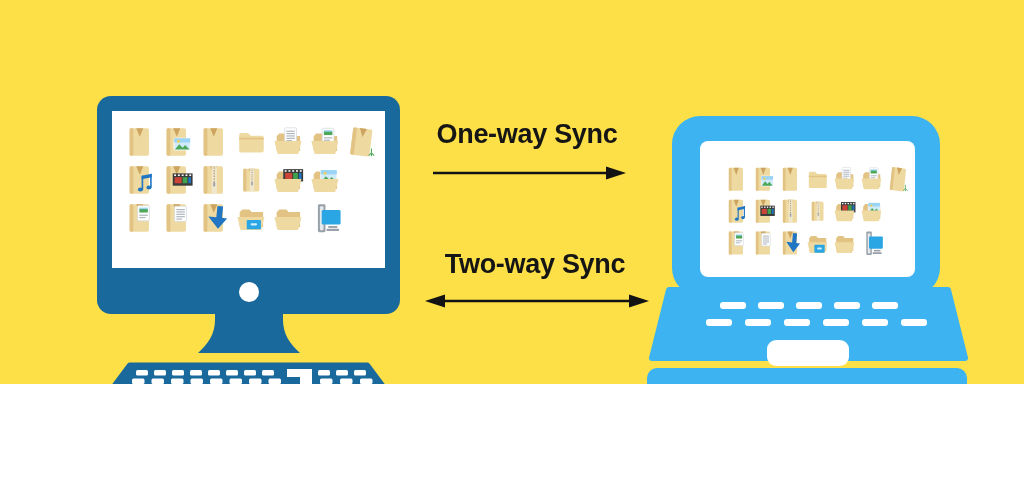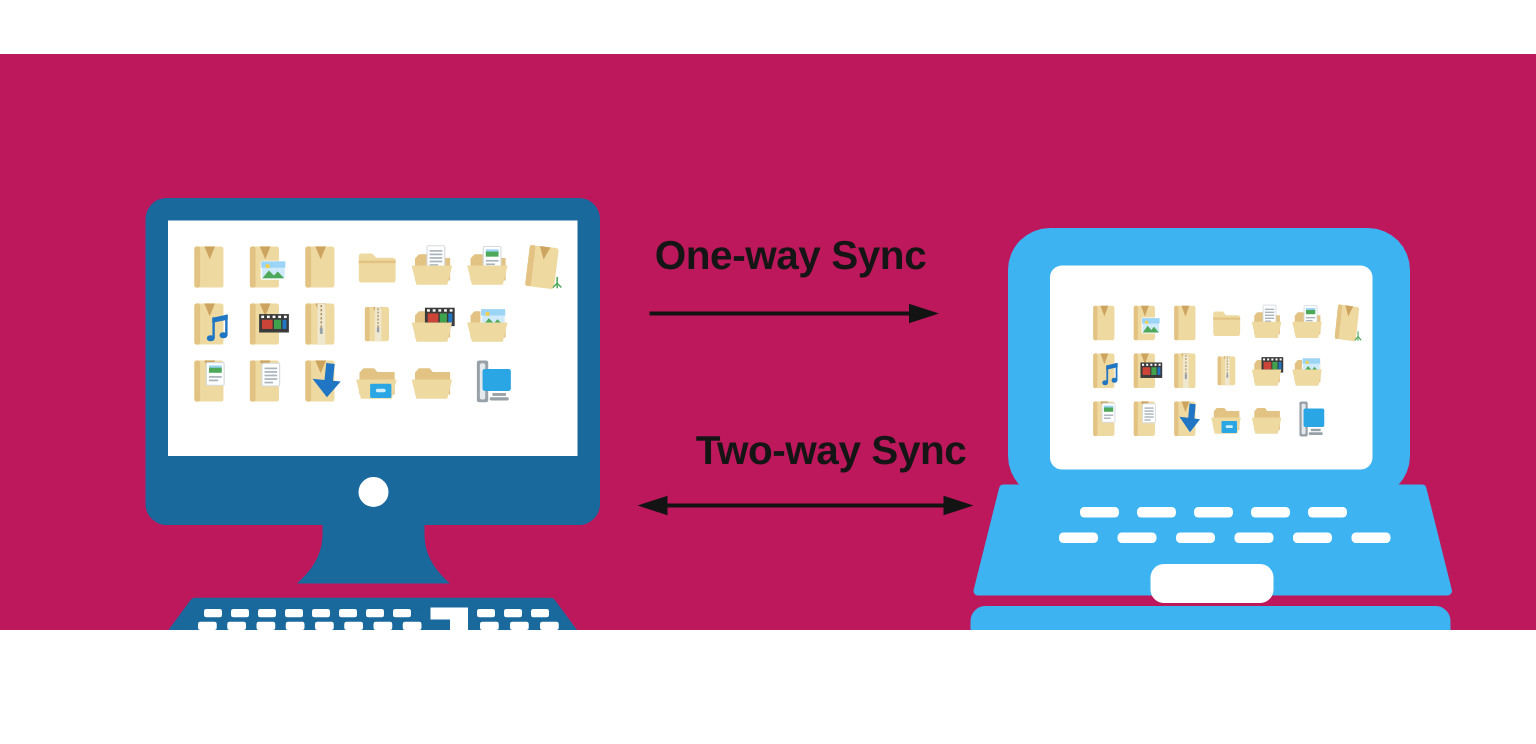--- a/index.html
+++ b/index.html
@@ -1,28 +1,27 @@
 <!DOCTYPE html>
 <html style="--desktop-body: #19699c; --laptop-body: #3db4f1; --screen: #ffffff; --arrow: #131313; --ink: #151515; --folder-light: #eed9a1; --folder-mid: #e2c383; --folder-dark: #cda45f; --accent-blue: #2176c4; --photo-sky: #9bd4f5; --photo-pale-sky: #cfeafb; --photo-green: #4ea85a; --photo-sun: #f4cf4e; --film-dark: #3a3a3a; --film-red: #cc4437; --film-green: #3fa34d; --zip-strip: #f0e7cf; --zip-teeth: #a8915e; --metal-gray: #98a0a8; --screen-blue: #2aa6e4; --doc-line: #aab4bd;"><head>
 <meta charset="utf-8">
 <style>
   html,body{margin:0;padding:0;background:#fff;}
   .canvas{
-    position:relative;width:1024px;height:384px;background:#be185d;overflow:hidden;
+    position:relative;width:1024px;height:384px;background:#fde047;overflow:hidden;
     font-family:"Liberation Sans",sans-serif;
-    margin-top:36px;
   }
   .abs{position:absolute;}
   
   .sync-label{
     position:absolute;font-weight:700;font-size:27px;line-height:30px;
     color:var(--ink,#151515);text-align:center;letter-spacing:-0.3px;white-space:nowrap;
   }
   .one-way-label{left:421px;top:119px;width:212px;}
-  .two-way-label{left:446px;top:249px;width:216px;}
+  .two-way-label{left:427px;top:249px;width:216px;}
   
   .one-way-arrow{left:430px;top:162px;}
   .two-way-arrow{left:423px;top:290px;}
   
   .desktop-svg{left:90px;top:90px;}
   .laptop-svg{left:640px;top:110px;}
   
   .screen-grid{position:absolute;}
   .desktop-grid{left:123px;top:125px;}
   .laptop-grid{left:724px;top:165px;transform:scale(0.73,0.84);transform-origin:top left;}

